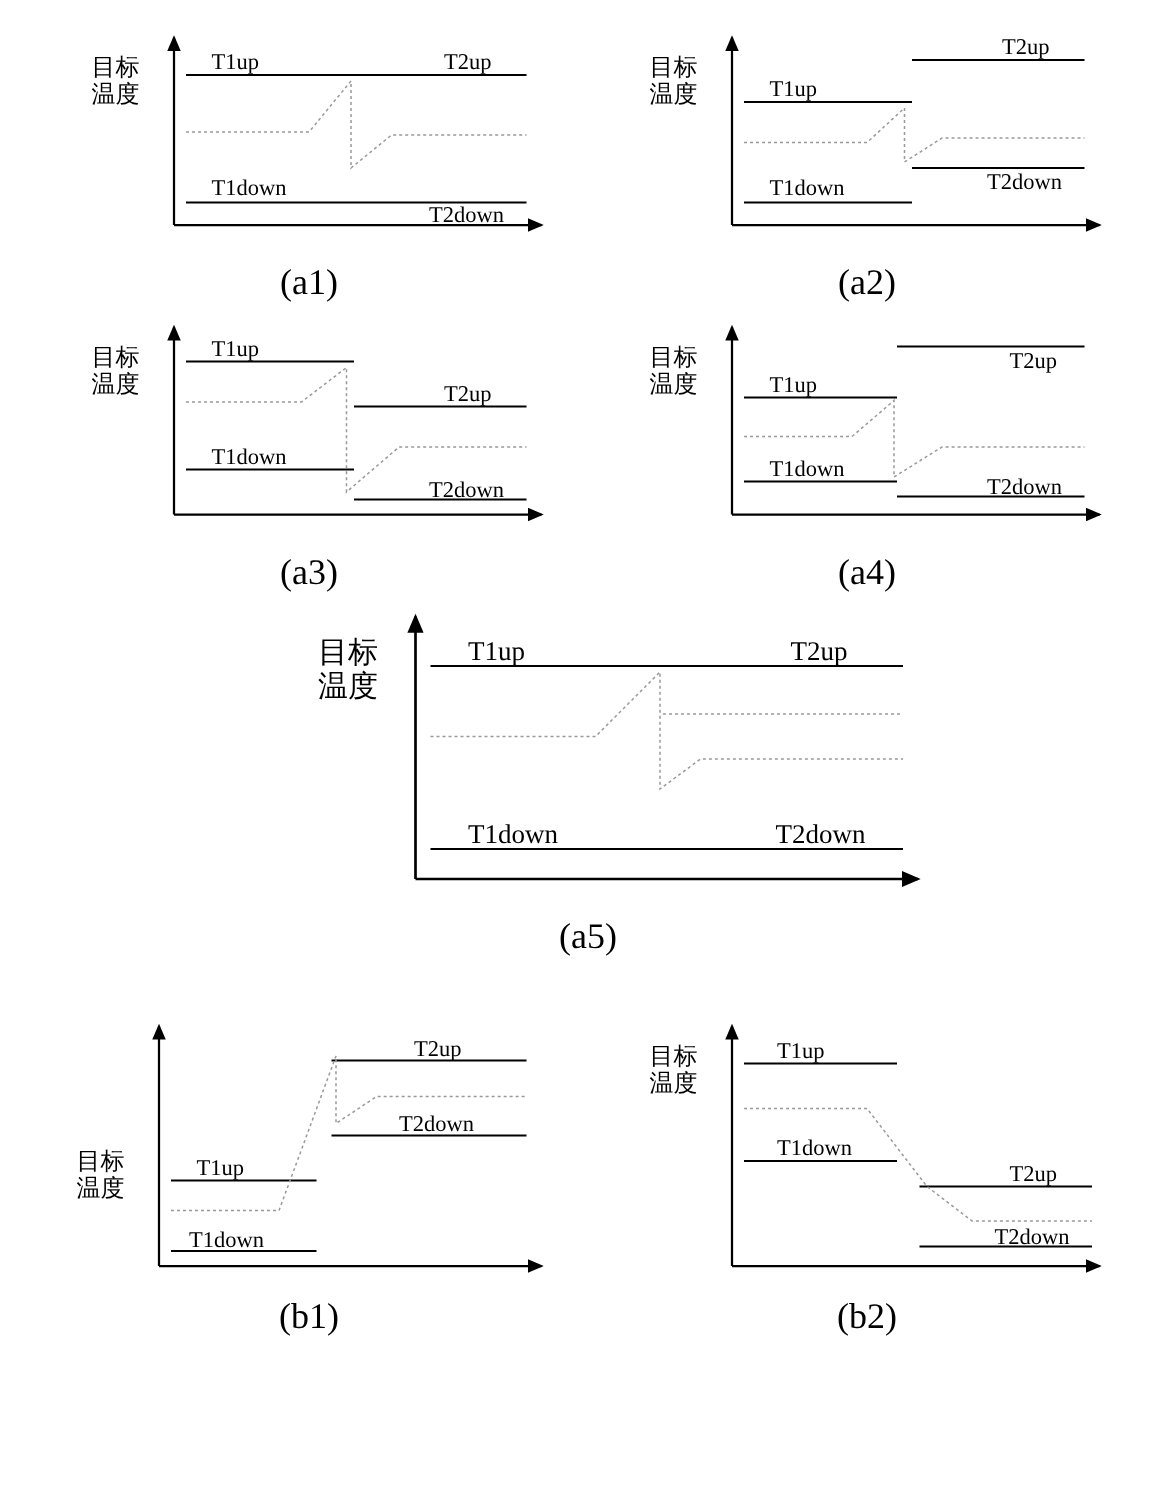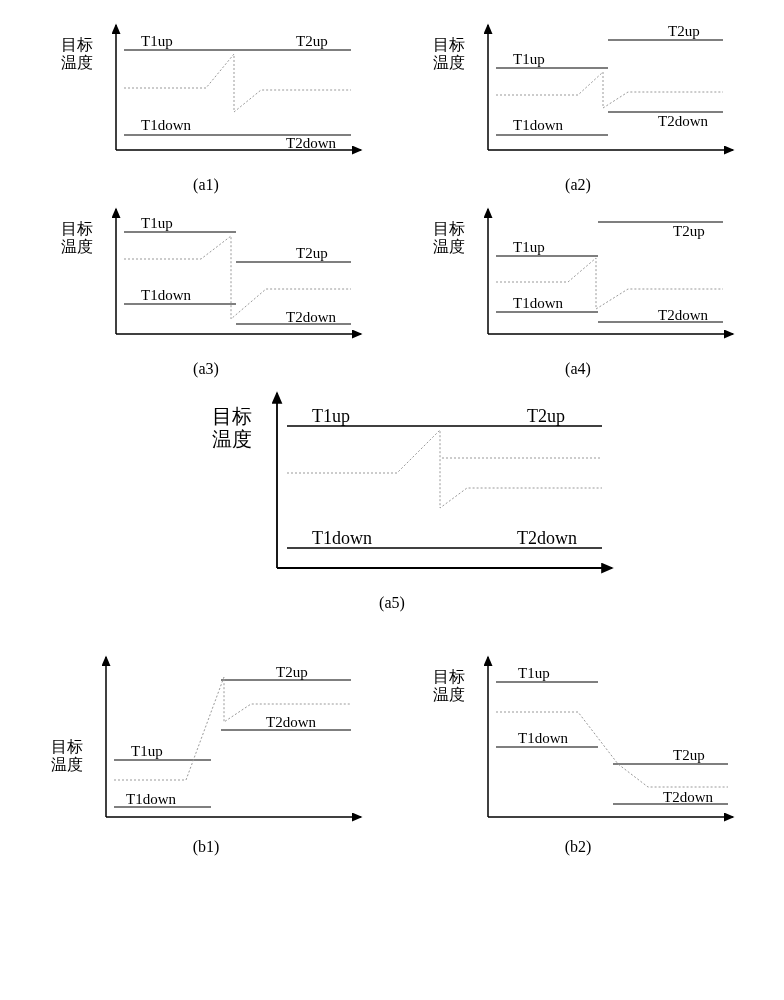--- a/index.html
+++ b/index.html
@@ -14,21 +14,21 @@
     display: flex;
     justify-content: space-around;
     margin-bottom: 10px;
   }
   .panel {
     display: flex;
     flex-direction: column;
     align-items: center;
   }
   .caption {
-    font-size: 16px;
+    font-size: 24px;
     margin-top: 6px;
   }
   .plot {
     position: relative;
   }
   svg { display: block; }
 </style>
 </head>
 <body>
 

